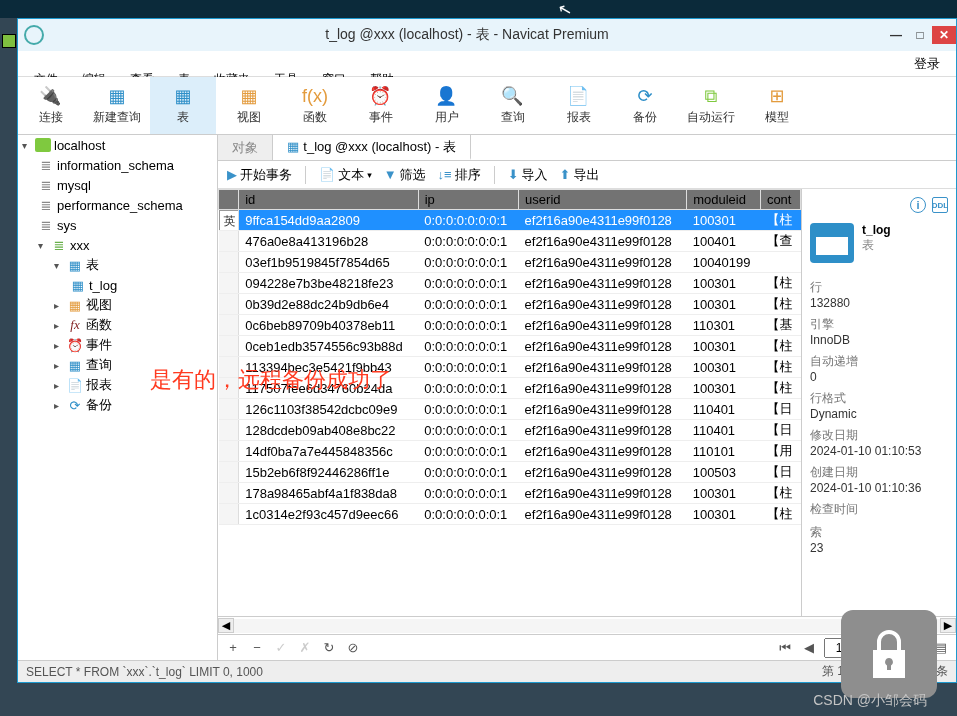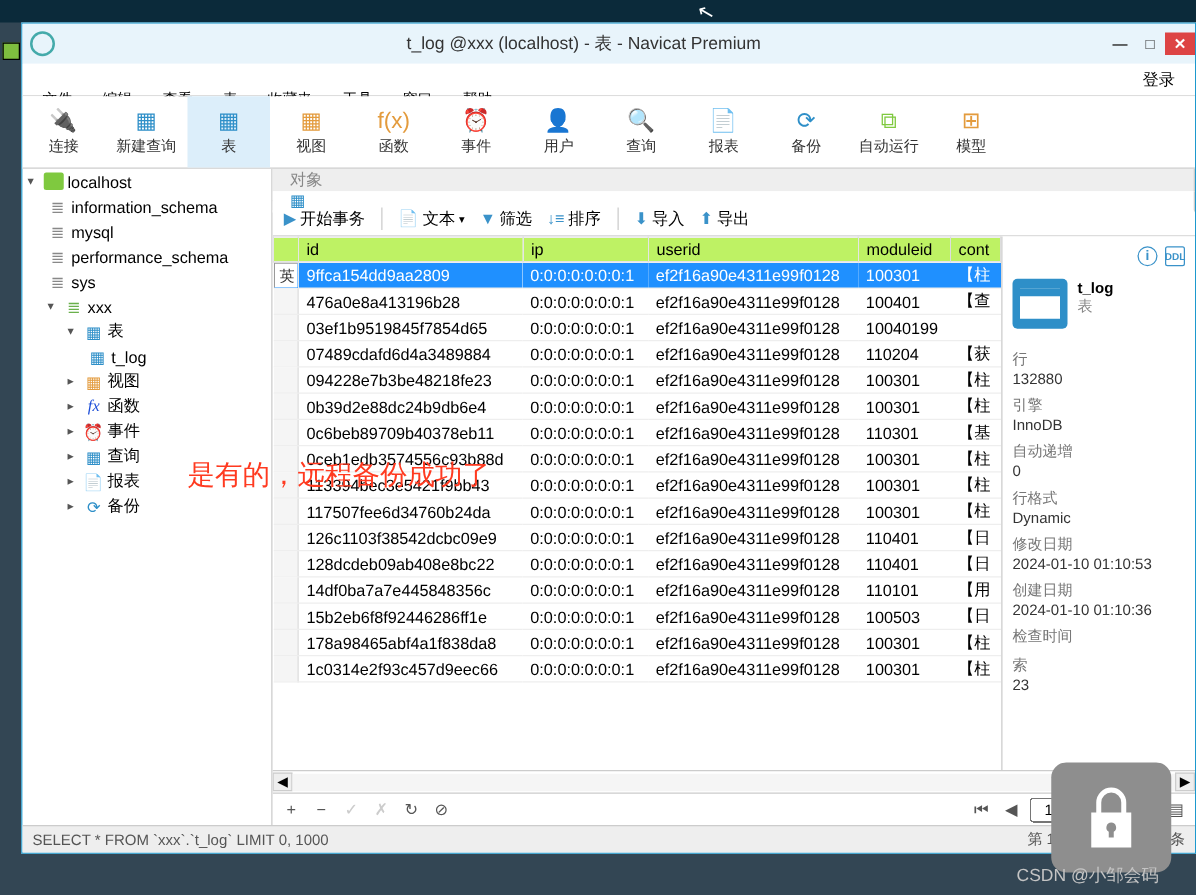--- a/index.html
+++ b/index.html
@@ -20,31 +20,31 @@
 .tbtn.active { background: #dceefa; }
 .tico { width: 26px; height: 22px; display: flex; align-items: center; justify-content: center; font-size: 18px; }
 .tlbl { font-size: 12px; color: #333; }
 .body { flex: 1; display: flex; overflow: hidden; }
 .sidebar { width: 200px; border-right: 1px solid #ccc; background: #fff; overflow-y: auto; font-size: 13px; }
 .tnode { display: flex; align-items: center; height: 20px; padding-left: 4px; cursor: pointer; gap: 3px; }
 .tnode .arw { width: 10px; font-size: 10px; color: #555; }
 .tnode .ico { width: 16px; height: 14px; display: inline-flex; align-items: center; justify-content: center; }
 .ind1 { padding-left: 20px; } .ind2 { padding-left: 36px; } .ind3 { padding-left: 52px; }
 .main { flex: 1; display: flex; flex-direction: column; overflow: hidden; }
-.tabs { display: flex; height: 26px; border-bottom: 1px solid #ccc; font-size: 13px; flex-direction: column; }
+.tabs { display: flex; height: 26px; border-bottom: 1px solid #ccc; font-size: 13px; }
 .tab { padding: 0 14px; display: flex; align-items: center; cursor: pointer; border-right: 1px solid #ccc; gap: 4px; }
 .tab.active { background: #fff; border-bottom: 2px solid #fff; }
 .tab.greytab { background: #eee; color: #888; }
 .tbr2 { height: 28px; display: flex; align-items: center; gap: 6px; padding: 0 6px; border-bottom: 1px solid #ddd; font-size: 13px; }
 .tbr2 .sep { width: 1px; height: 18px; background: #ccc; margin: 0 4px; }
 .btn2 { display: flex; align-items: center; gap: 3px; cursor: pointer; padding: 0 3px; }
 .gridwrap { flex: 1; display: flex; overflow: hidden; }
 .grid { flex: 1; overflow: auto; font-size: 13px; }
 .grid table { border-collapse: collapse; width: 100%; }
-.grid th { background: #bef264; border: 1px solid #ddd; text-align: left; padding: 2px 6px; font-weight: normal; height: 20px; position: sticky; top: 0; }
+.grid th { background: #737373; border: 1px solid #ddd; text-align: left; padding: 2px 6px; font-weight: normal; height: 20px; position: sticky; top: 0; }
 .grid td { border-bottom: 1px solid #eee; padding: 1px 6px; height: 21px; white-space: nowrap; overflow: hidden; }
 .grid tr.sel td { background: #1f90ff; color: #fff; }
 .grid tr.sel td:first-child { position: relative; }
 .ime { position: absolute; left: 0; top: 0; width: 22px; height: 22px; background: #fff; border: 1px solid #999; display: flex; align-items: center; justify-content: center; font-size: 12px; color: #333; }
 .rowind { width: 14px; background: #f5f5f5; border-right: 1px solid #ddd; text-align: center; font-size: 10px; }
 .inspector { width: 155px; border-left: 1px solid #ccc; padding: 8px; font-size: 12px; display: flex; flex-direction: column; gap: 2px; }
 .insphdr { display: flex; gap: 6px; justify-content: flex-end; margin-bottom: 8px; }
 .insphdr span { width: 16px; height: 16px; border: 1px solid #3a92c9; border-radius: 50%; display: flex; align-items: center; justify-content: center; color: #3a92c9; font-size: 11px; font-weight: bold; cursor: pointer; }
 .tnameblock { display: flex; gap: 8px; align-items: flex-start; margin-bottom: 8px; }
 .tblicon { width: 44px; height: 40px; background: #2e8fc8; border-radius: 4px; position: relative; }
@@ -187,21 +187,21 @@
           <span class="ico" style="color:#2e8fc8">▦</span>
           <span>t_log</span>
         </div>
     <div class="tnode ind2">
           <span class="arw">▸</span>
           <span class="ico" style="color:#e39b3d">▦</span>
           <span>视图</span>
         </div>
     <div class="tnode ind2">
           <span class="arw">▸</span>
-          <span class="ico" style="color:#1d4ed8;font-style:italic;font-family:serif">fx</span>
+          <span class="ico" style="color:#7f1d1d;font-style:italic;font-family:serif">fx</span>
           <span>函数</span>
         </div>
     <div class="tnode ind2">
           <span class="arw">▸</span>
           <span class="ico" style="color:#e39b3d">⏰</span>
           <span>事件</span>
         </div>
     <div class="tnode ind2">
           <span class="arw">▸</span>
           <span class="ico" style="color:#2e8fc8">▦</span>
@@ -217,20 +217,21 @@
           <span class="ico" style="color:#2e8fc8">⟳</span>
           <span>备份</span>
         </div>
   </div>
 
   <div class="main">
     <div class="tabs">
       <div class="tab greytab">对象</div>
       <div class="tab active">
             <span style="color:#2e8fc8">▦</span>
+            <span>t_log @xxx (localhost) - 表</span>
           </div>
     </div>
     <div class="tbr2">
       <div class="btn2">
             <span style="color:#3a92c9">▶</span>
             <span>开始事务</span>
           </div>
       <div class="sep"></div>
       <div class="btn2">
             <span style="color:#3a92c9">📄</span>
@@ -285,28 +286,20 @@
                   <td>100401</td>
                   <td>【查</td>
                 </tr>
                 <tr>
                   <td class="rowind"></td>
                   <td>03ef1b9519845f7854d65</td>
                   <td>0:0:0:0:0:0:0:1</td>
                   <td>ef2f16a90e4311e99f0128</td>
                   <td>10040199</td>
                   <td></td>
-                </tr>
-                <tr>
-                  <td class="rowind"></td>
-                  <td>07489cdafd6d4a3489884</td>
-                  <td>0:0:0:0:0:0:0:1</td>
-                  <td>ef2f16a90e4311e99f0128</td>
-                  <td>110204</td>
-                  <td>【获</td>
                 </tr>
                 <tr>
                   <td class="rowind"></td>
                   <td>094228e7b3be48218fe23</td>
                   <td>0:0:0:0:0:0:0:1</td>
                   <td>ef2f16a90e4311e99f0128</td>
                   <td>100301</td>
                   <td>【柱</td>
                 </tr>
                 <tr>

